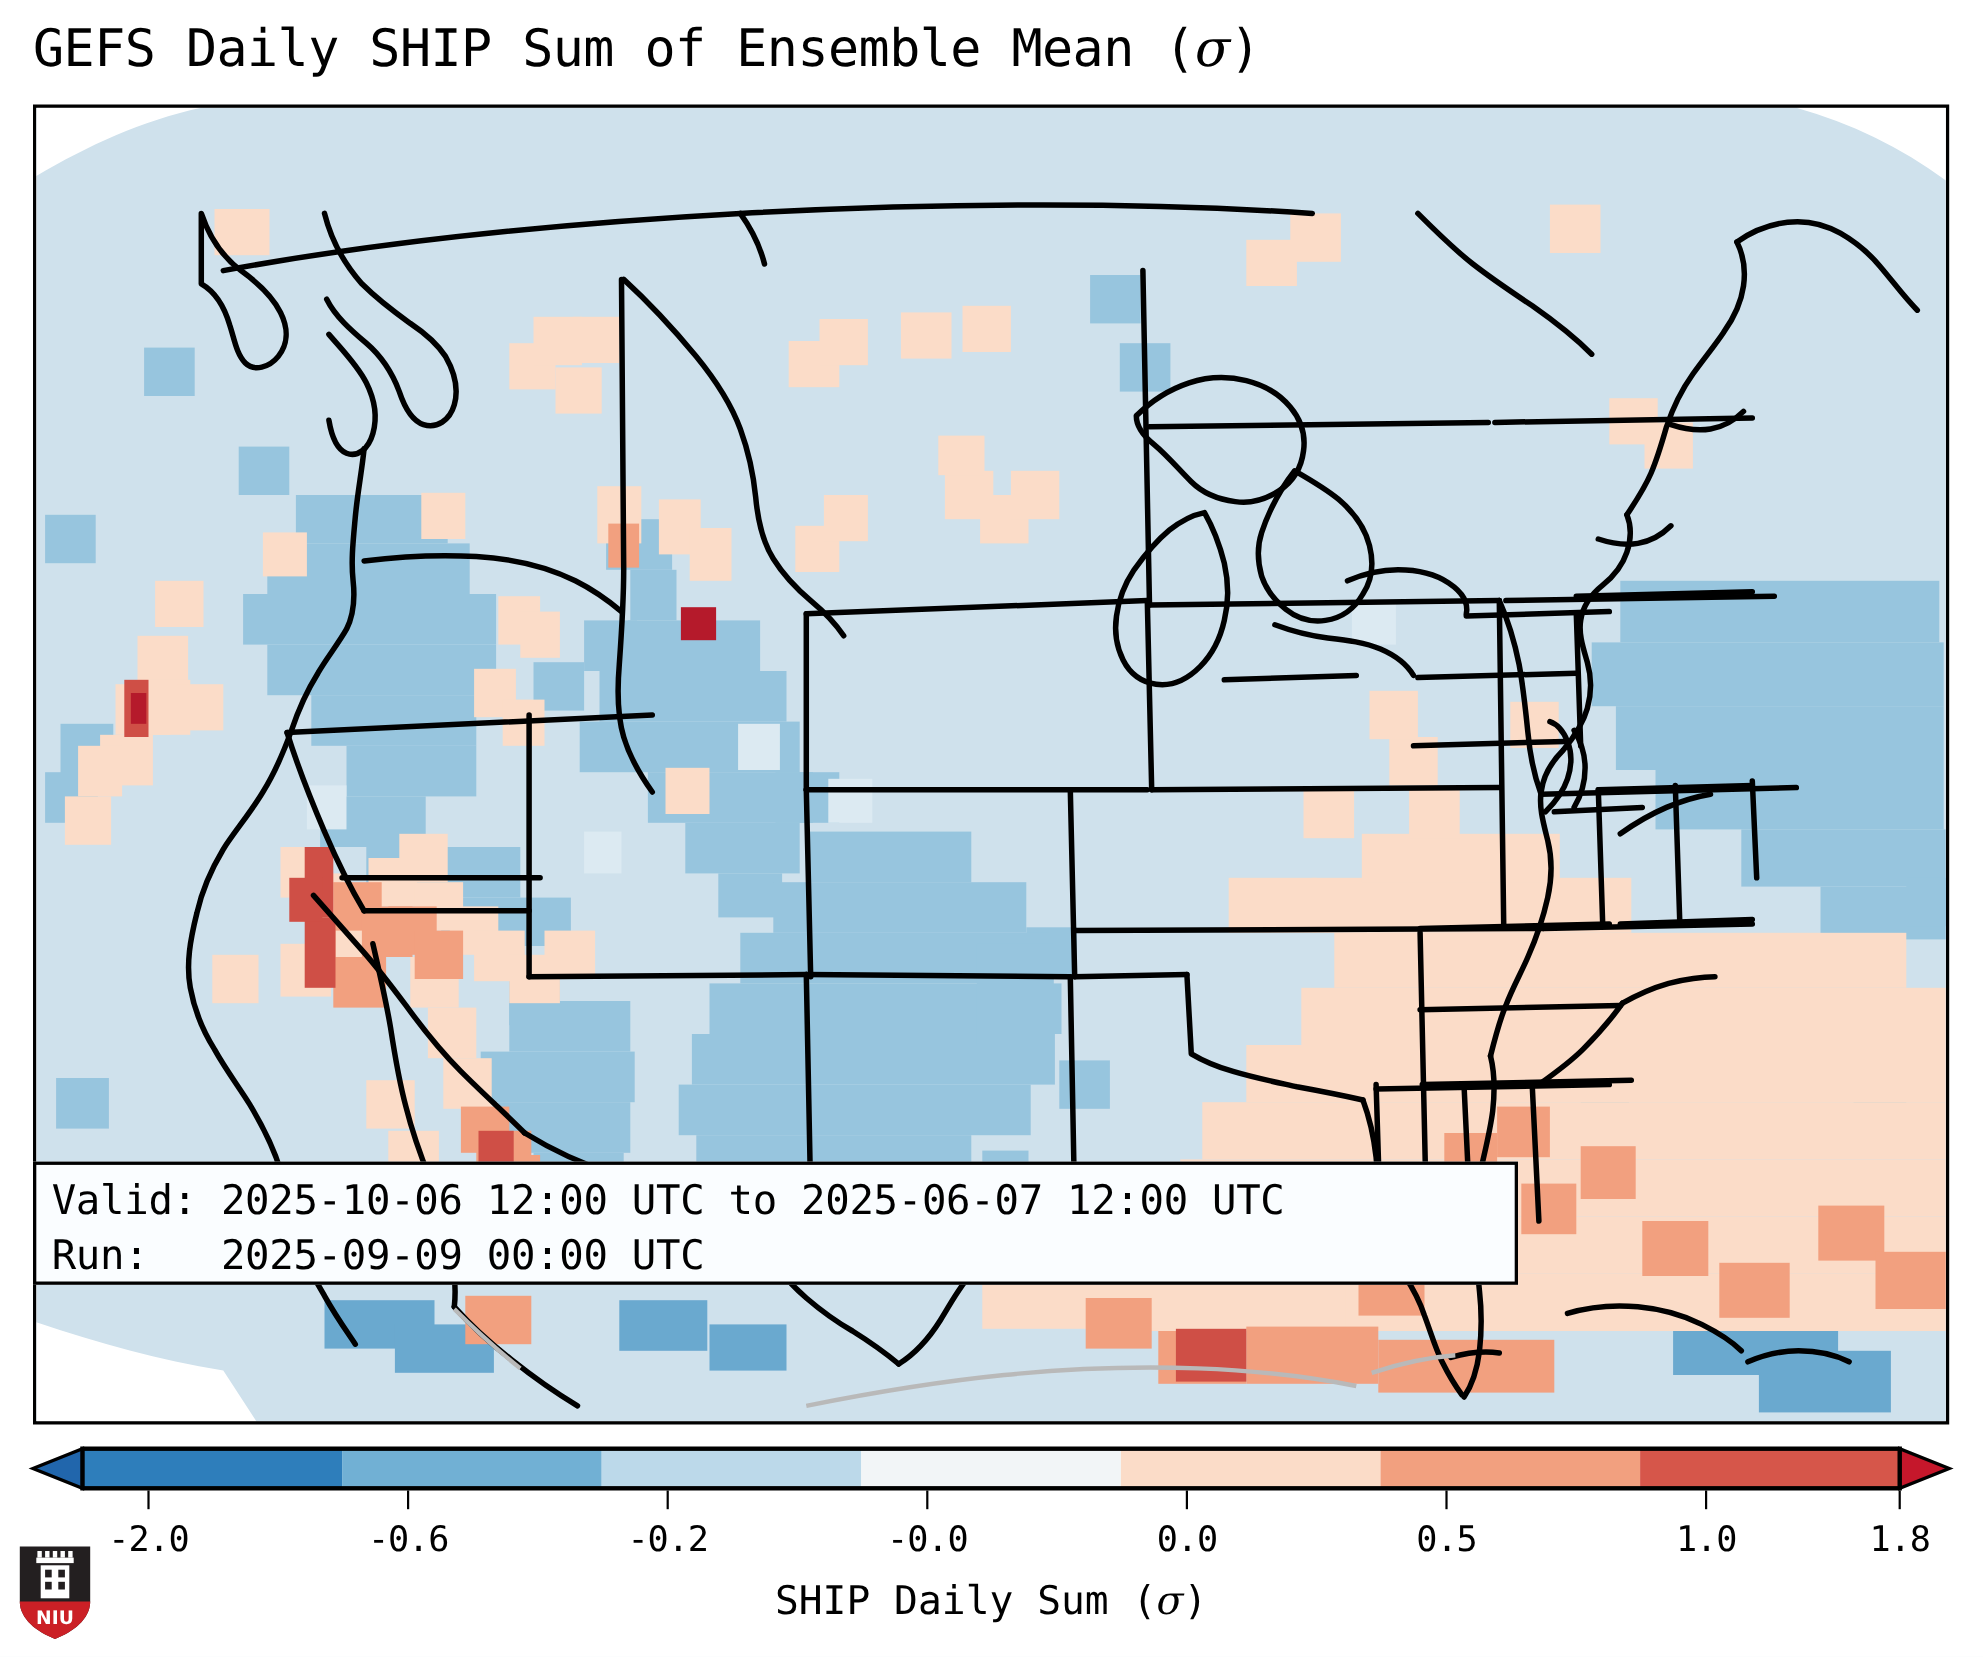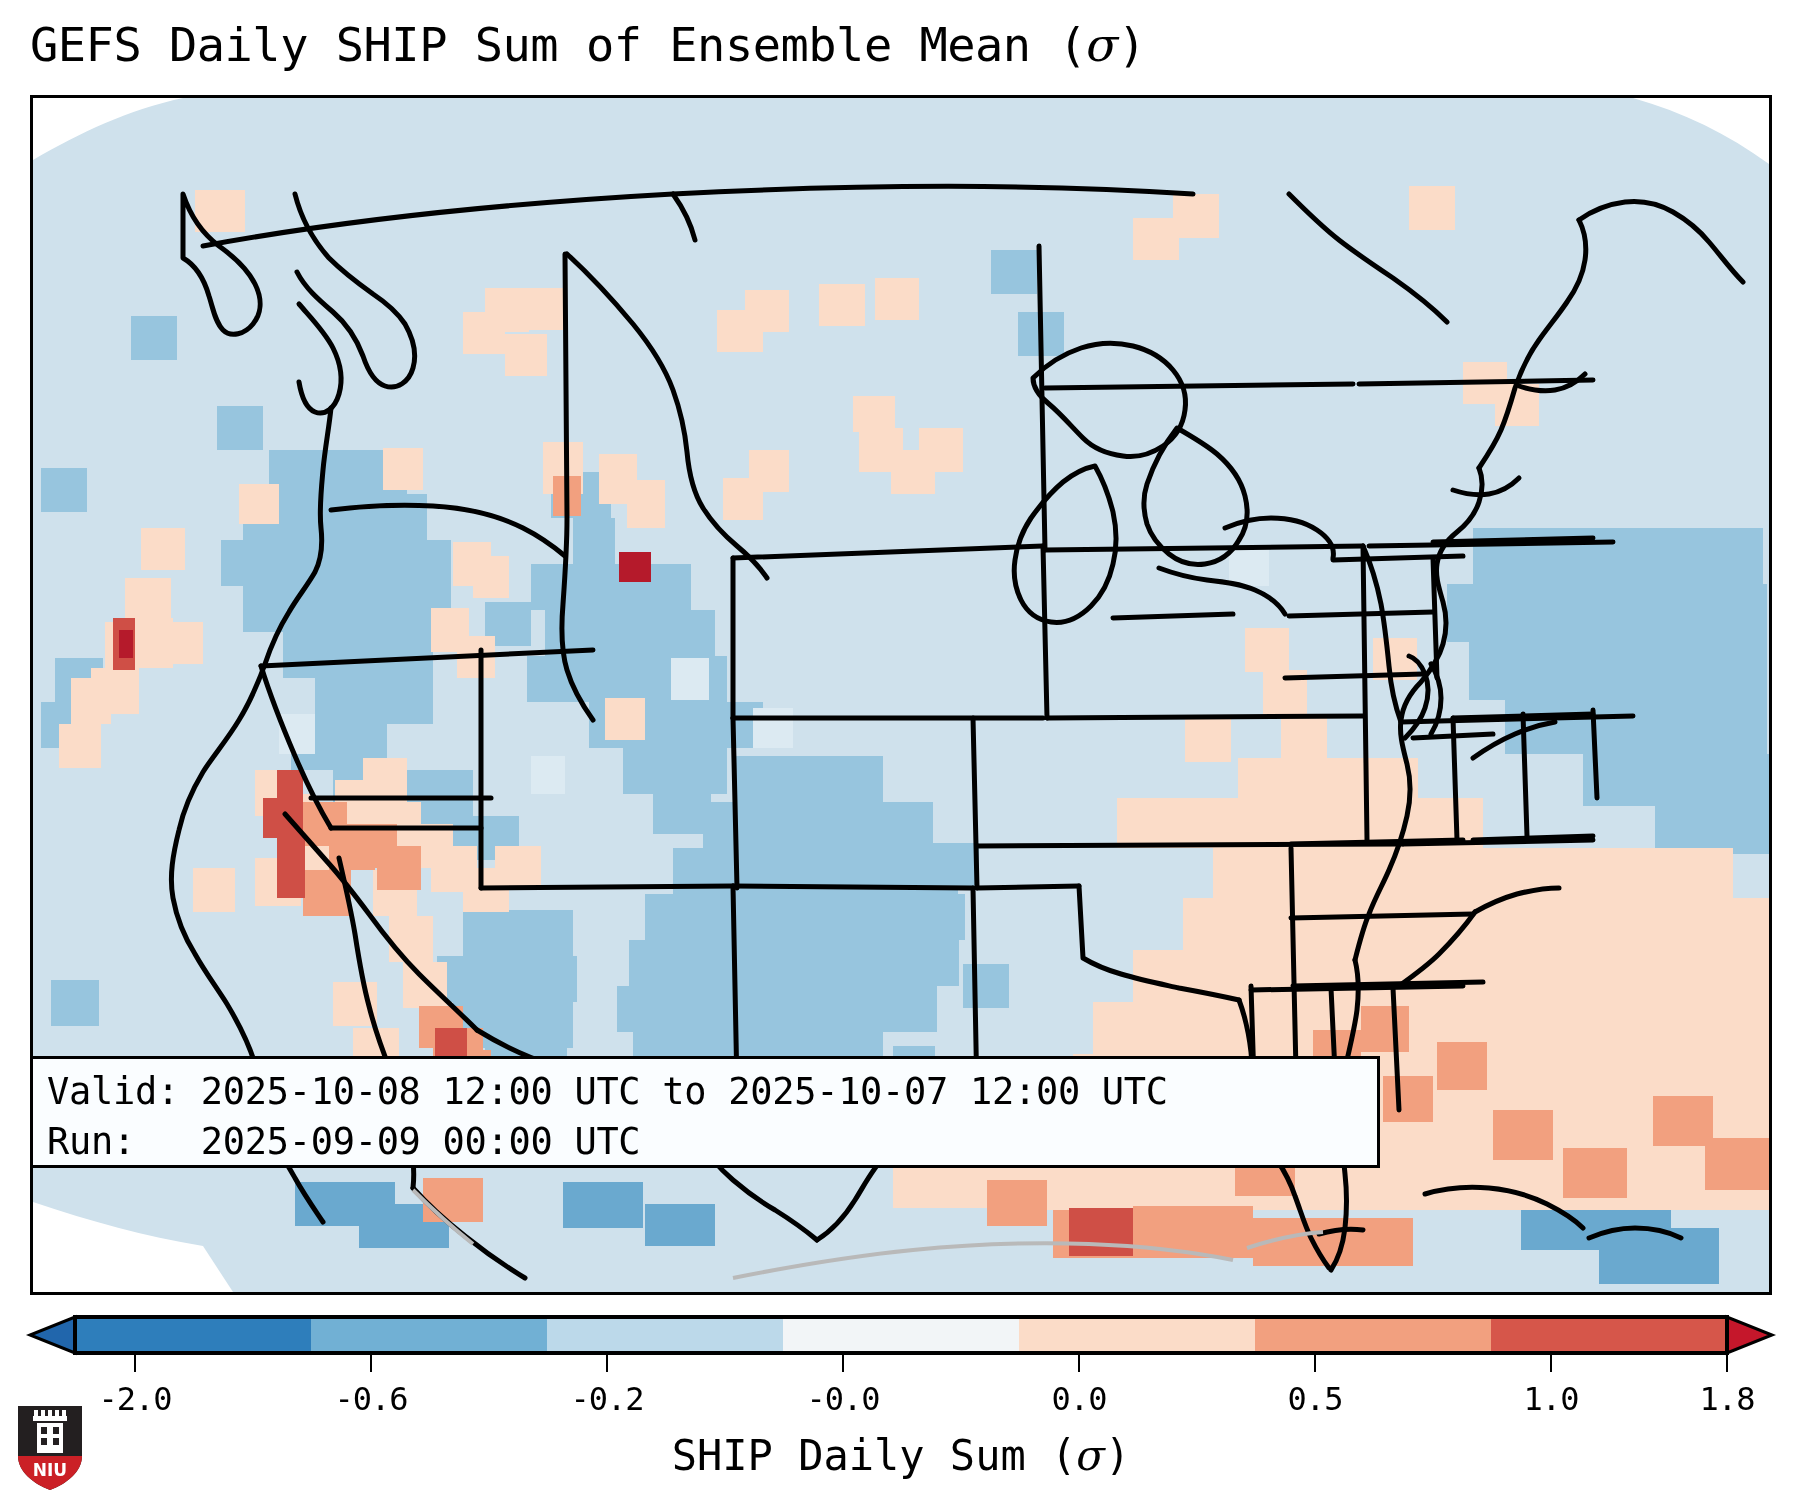--- a/index.html
+++ b/index.html
@@ -29,21 +29,21 @@
   #cbar-wrap{position:absolute;left:30px;top:1315px;width:1742px;height:40px;}
   #cbar-svg{display:block;width:100%;height:100%;overflow:visible;}
 
   #cbar-ticks{position:absolute;left:30px;top:1355px;width:1742px;height:70px;}
   .ctick{position:absolute;top:0;width:0;height:0;}
   .ctick i{position:absolute;left:-1px;top:0;width:2px;height:17px;background:#000;display:block;}
   .ctick span{position:absolute;top:20px;transform:translateX(-50%);
               font-size:32px;line-height:48px;color:#000;white-space:nowrap;letter-spacing:-1px;}
 
   #cbar-label{position:absolute;left:30px;top:1428px;width:1742px;text-align:center;
-              font-size:42px;line-height:56px;color:#000;white-space:nowrap;}
+              font-size:36px;line-height:56px;color:#000;white-space:nowrap;}
   #cbar-label .sig{font-family:"DejaVu Serif","Liberation Serif",serif;font-style:italic;}
 
   
   #niu-logo{position:absolute;left:16px;top:1404px;width:68px;height:88px;}
 </style>
 </head>
 <body>
 
 <div id="figure">
 
@@ -481,21 +481,21 @@
           <path d="M1214,1150 C1238,1142 1264,1136 1290,1134"></path>
           <path d="M380,1092 C400,1112 420,1130 440,1146"></path>
         </g>
 
         </g>
       </svg>
     </div>
   </div>
 
   <div id="info-box">
-    <div>Valid: 2025-10-08 12:00 UTC to 2025-10-07 12:00 UTC</div>
+    <div>Valid: 2025-10-06 12:00 UTC to 2025-06-07 12:00 UTC</div>
     <div>Run:   2025-09-09 00:00 UTC</div>
   </div>
 
   <div id="cbar-wrap">
     <svg id="cbar-svg" viewBox="0 0 1742 40" preserveAspectRatio="none">
 
       <polygon points="45,2 45,38 0,20" fill="#2166ac" stroke="#000" stroke-width="3"></polygon>
 
       <rect x="45" y="2" width="236" height="36" fill="#2e7ebb"></rect>
       <rect x="281" y="2" width="236" height="36" fill="#71b0d4"></rect>

